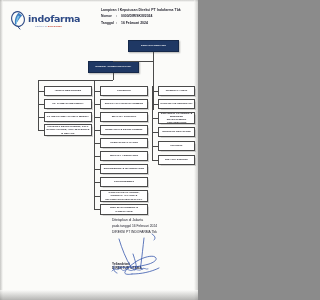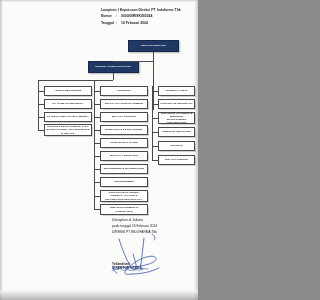--- a/index.html
+++ b/index.html
@@ -67,20 +67,32 @@
 </style>
 </head>
 <body>
 
 <div class="page">
   <div class="scan-edge-t"></div>
   <div class="scan-edge-l"></div>
   <div class="scan-edge-r"></div>
   <div class="scan-edge-b"></div>
 
+  <div class="logo">
+    <svg class="logo-mark" viewBox="0 0 15 19">
+      <ellipse cx="7" cy="8" rx="6.3" ry="7.4" fill="none" stroke="#2e4a86" stroke-width="1.1" transform="rotate(-16 7 8)"></ellipse>
+      <path d="M7.6 1.8 C4.2 5.2 3.2 10.0 4.4 14.2 C6.4 10.4 8.6 7.0 11.2 4.4 Z" fill="#3e7fc1"></path>
+      <path d="M7.0 4.4 C5.2 7.4 4.6 11.0 5.2 14.6 C6.0 10.8 7.0 7.6 8.6 5.4 Z" fill="#7fc4e8"></path>
+      <line x1="6.0" y1="14.6" x2="9.2" y2="18.4" stroke="#2e4a86" stroke-width="1"></line>
+    </svg>
+    <div class="logo-text">indofarma</div>
+    <div class="logo-tag">
+      <span>Partner of </span><b>BioPharma</b>
+    </div>
+  </div>
 
   <div class="meta">
     <div class="meta-title">Lampiran I Keputusan Direksi PT Indofarma Tbk</div>
     <div class="meta-row">
       <span class="meta-k">Nomor</span>
       <span class="meta-c">:</span>
       <span class="meta-v">0000/DIR/SK/II/2024</span>
     </div>
     <div class="meta-row">
       <span class="meta-k">Tanggal</span>

